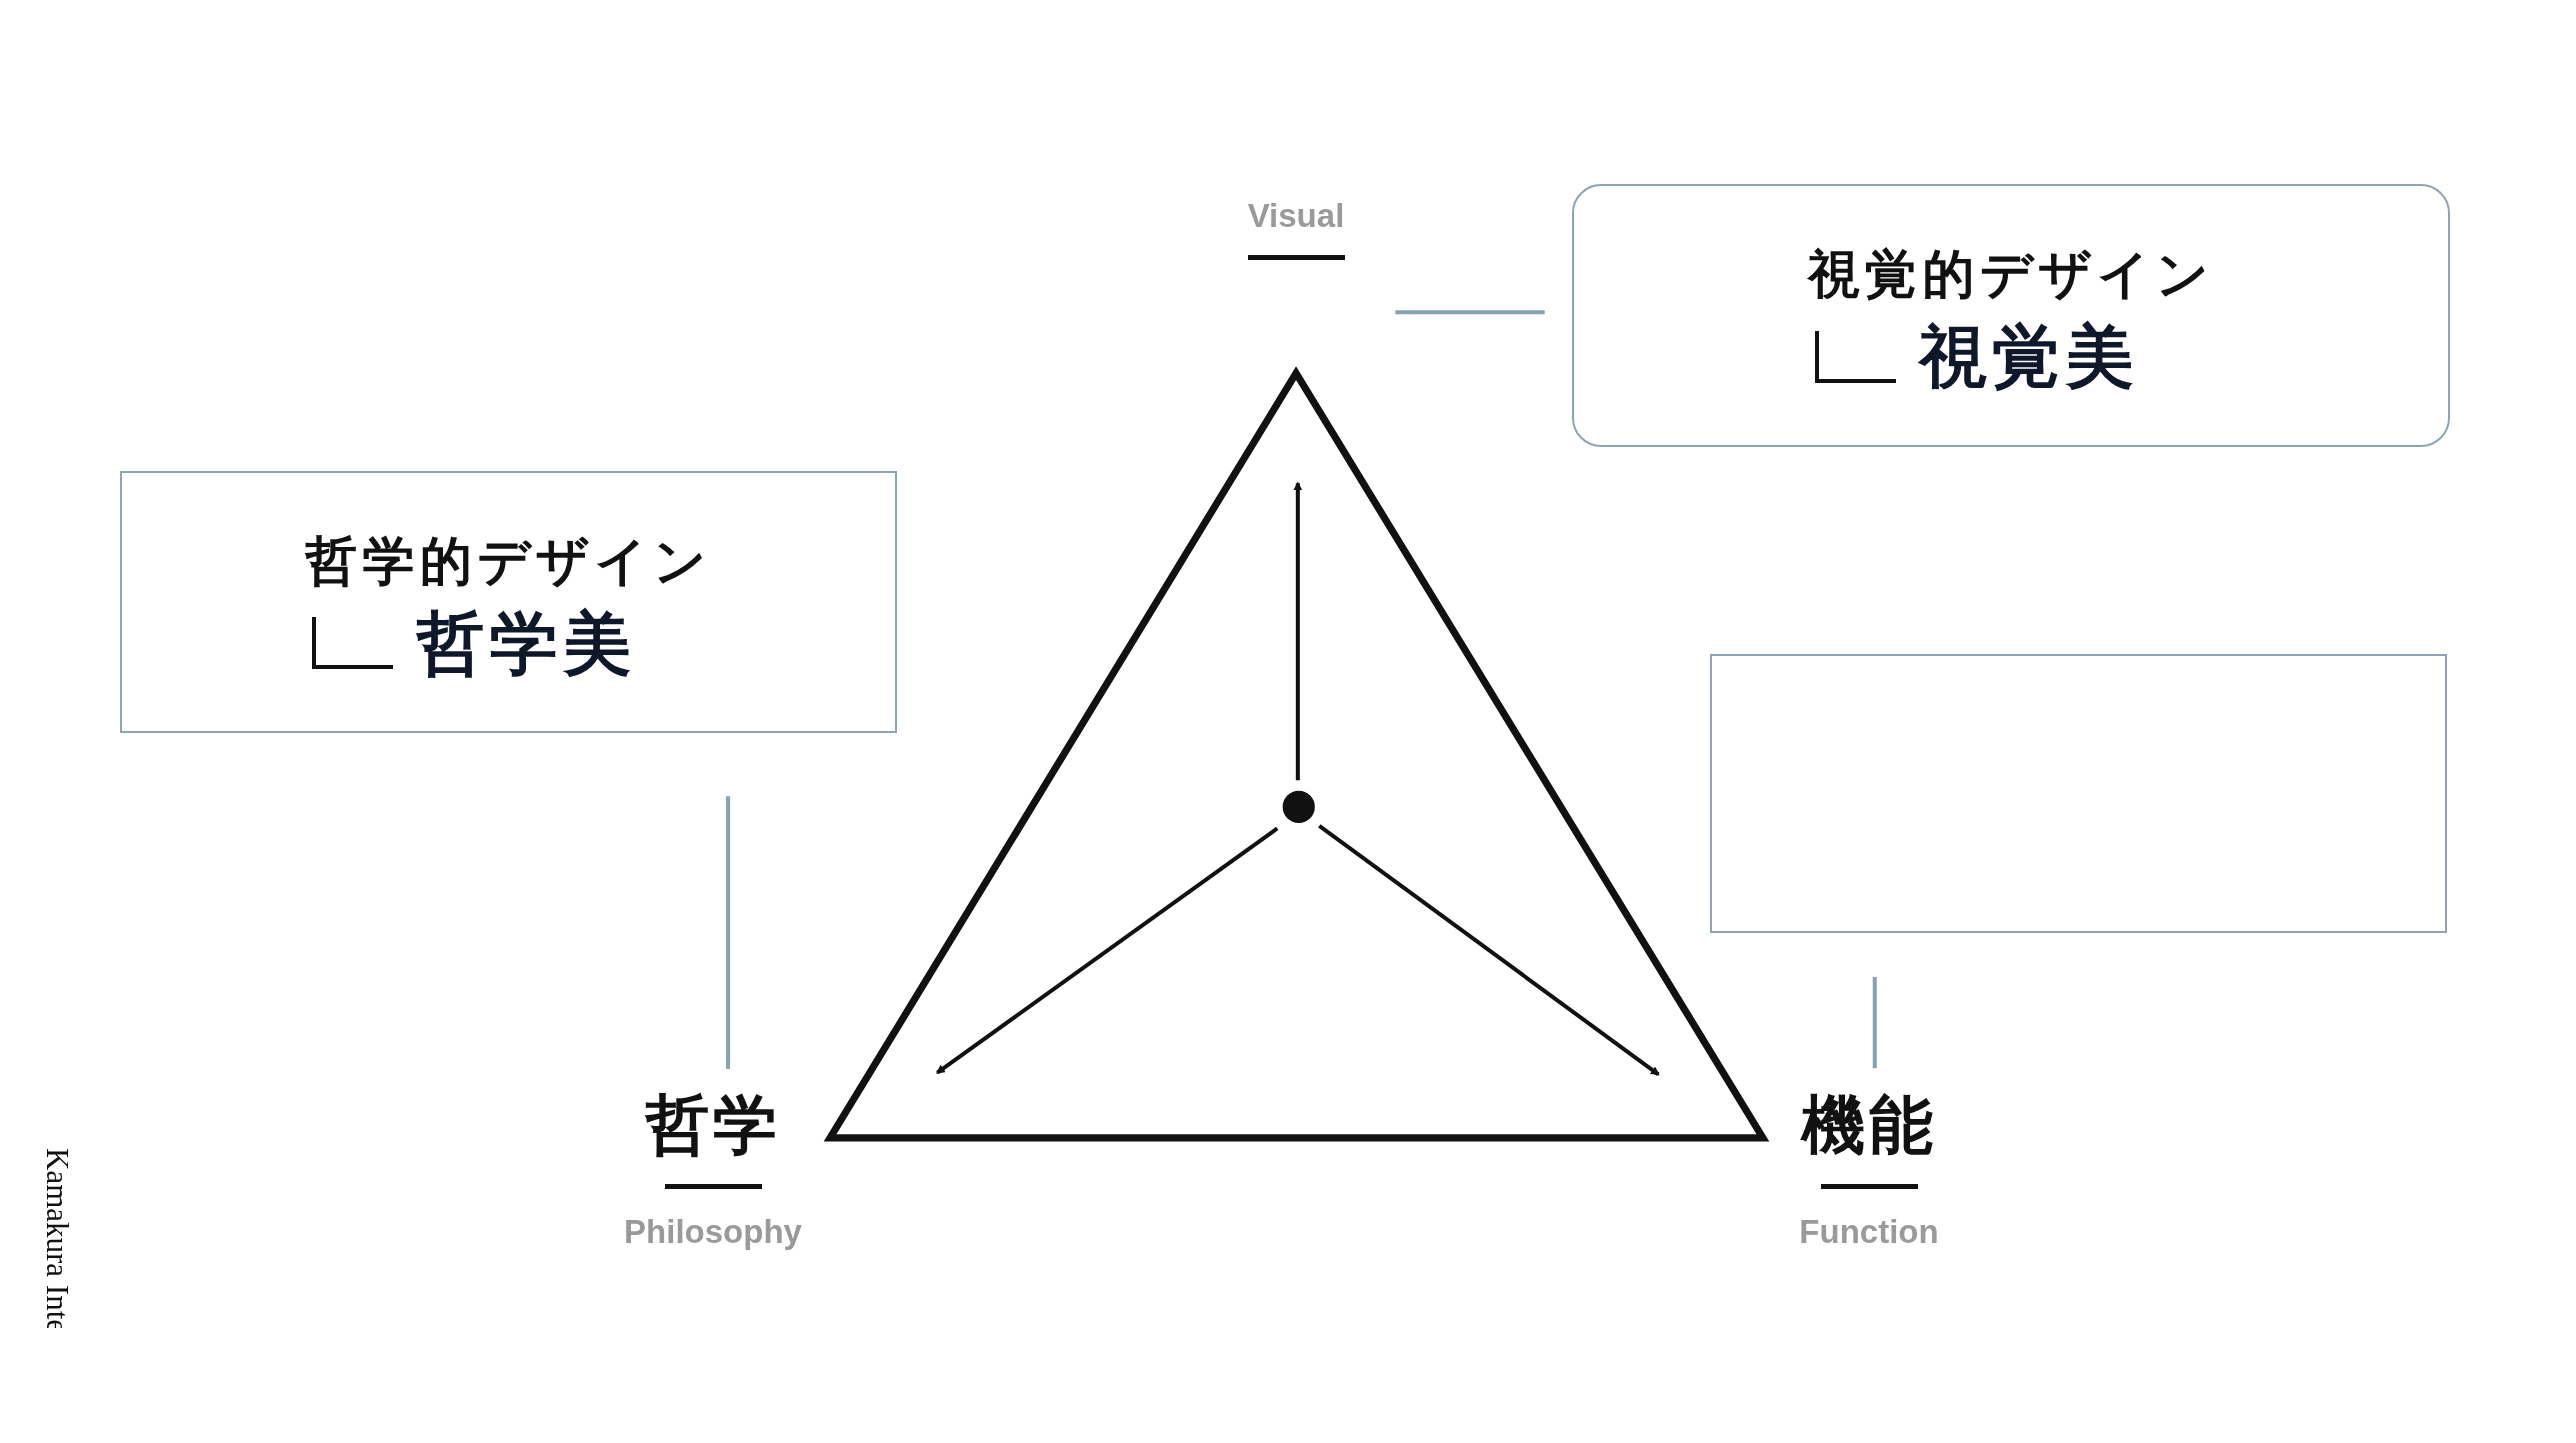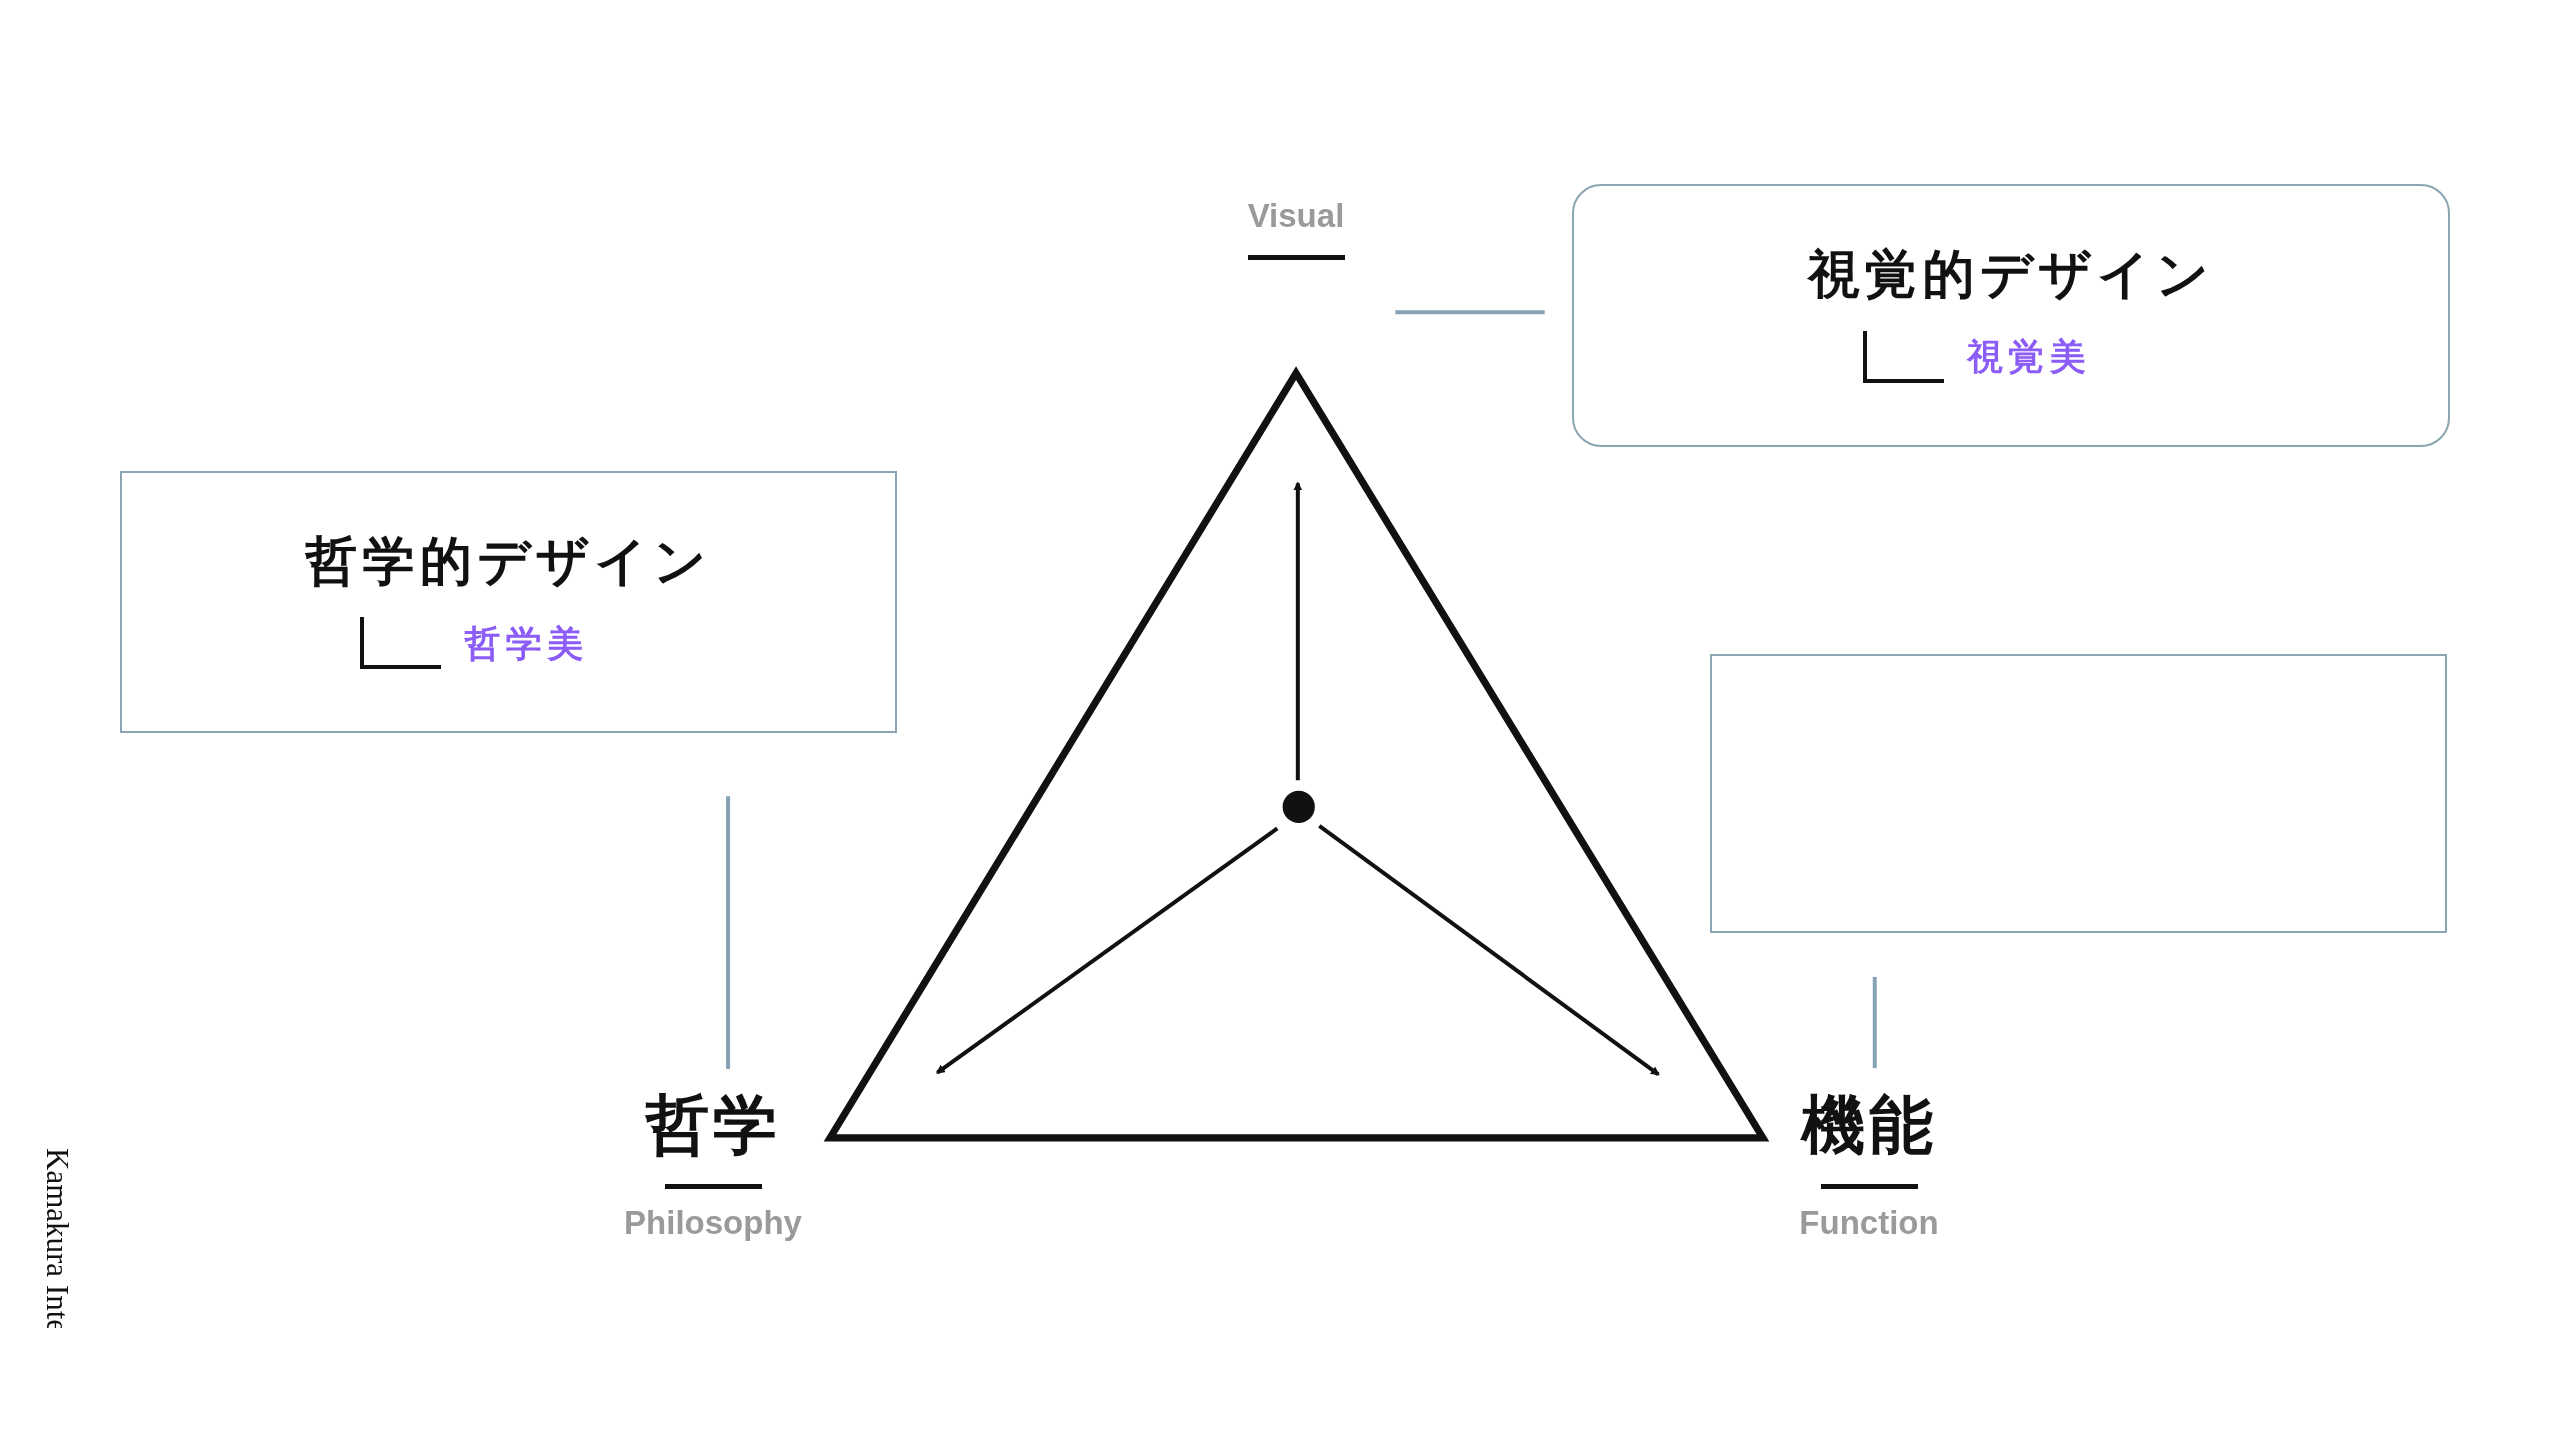--- a/index.html
+++ b/index.html
@@ -40,21 +40,21 @@
     height: 5.4px;
     background: #111111;
     margin: 0 auto;
   }
   .node-top   { left: 1117px; top: 196px; }
   .node-top .rule { margin-top: 19.7px; }
   .node-top .jp   { margin-top: 21.5px; }
   .node-bl    { left: 534px;  top: 1089px; }
   .node-br    { left: 1690px; top: 1089px; }
   .node-bottom .rule { margin-top: 23px; }
-  .node-bottom .en   { margin-top: 14px; }
+  .node-bottom .en   { margin-top: 23px; }
   
   .callout {
     position: absolute;
     border: 2.7px solid #8ba6b2;
     background: #ffffff;
     display: flex;
     flex-direction: column;
     justify-content: center;
     align-items: center;
     gap: 27px;
@@ -73,22 +73,22 @@
   }
   .callout .elbow {
     width: 77px;
     height: 48px;
     border-left: 4.5px solid #111111;
     border-bottom: 4.5px solid #111111;
     margin-right: 23px;
   }
   .callout .sub {
     font-weight: bold;
-    color: #8b5cf6;
-    font-size: 36px;
+    color: #0f172a;
+    font-size: 68px;
     line-height: 55px;
     letter-spacing: 5.4px;
   }
   .callout-visual     { left: 1572px; top: 184px; width: 874px; height: 259px; border-radius: 29px; }
   .callout-philosophy { left: 120px;  top: 471px; width: 773px; height: 258px; }
   .callout-function   { left: 1710px; top: 654px; width: 733px; height: 275px; }
   
   .watermark {
     position: absolute;
     left: 75px;

